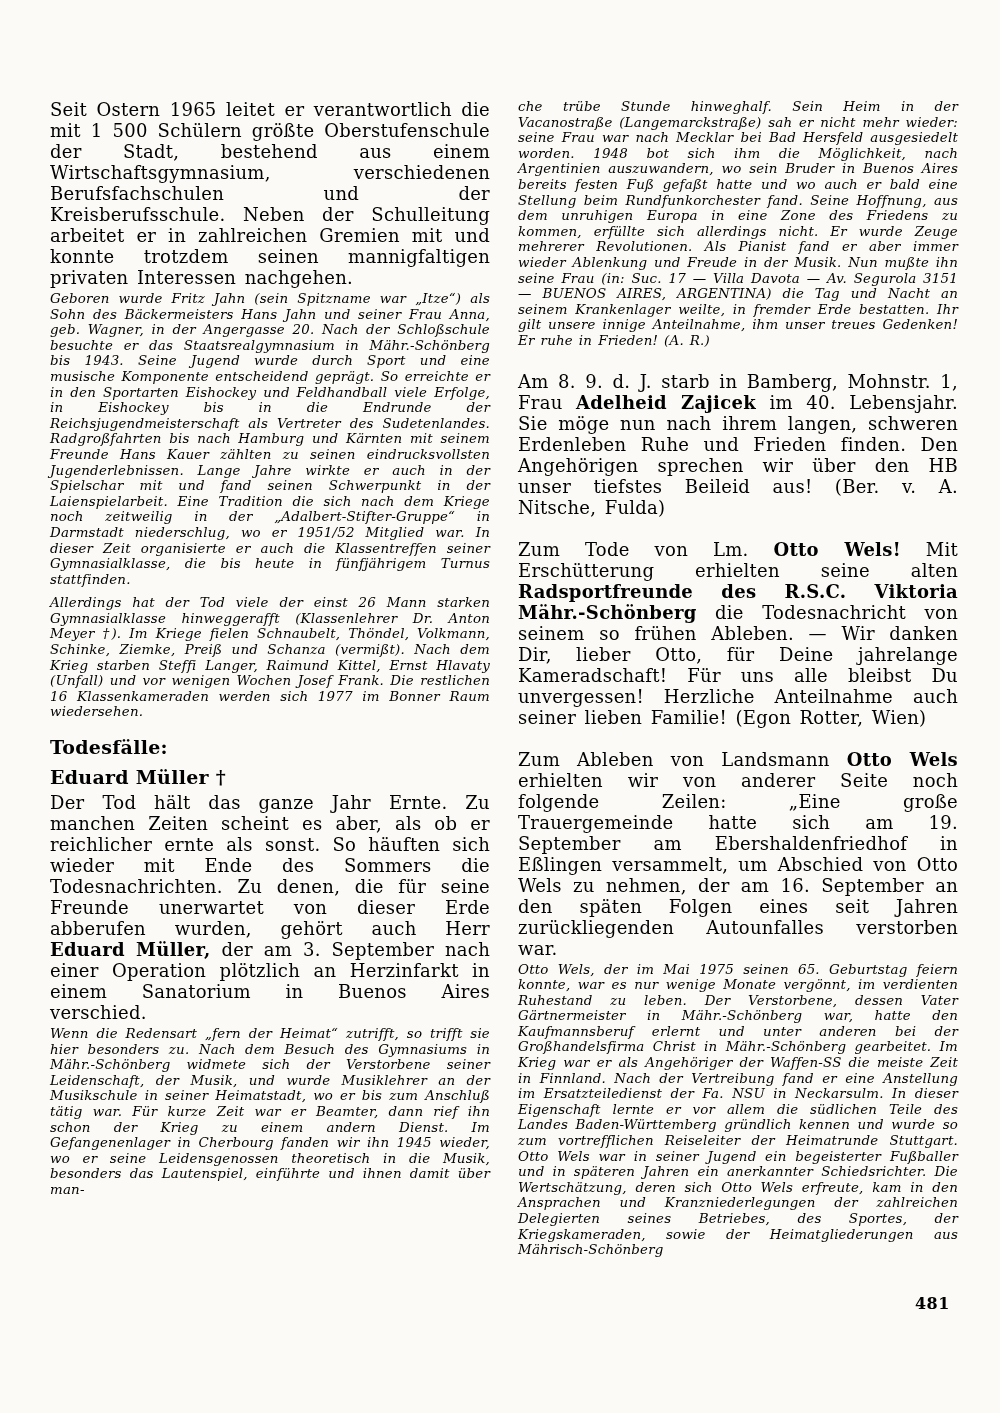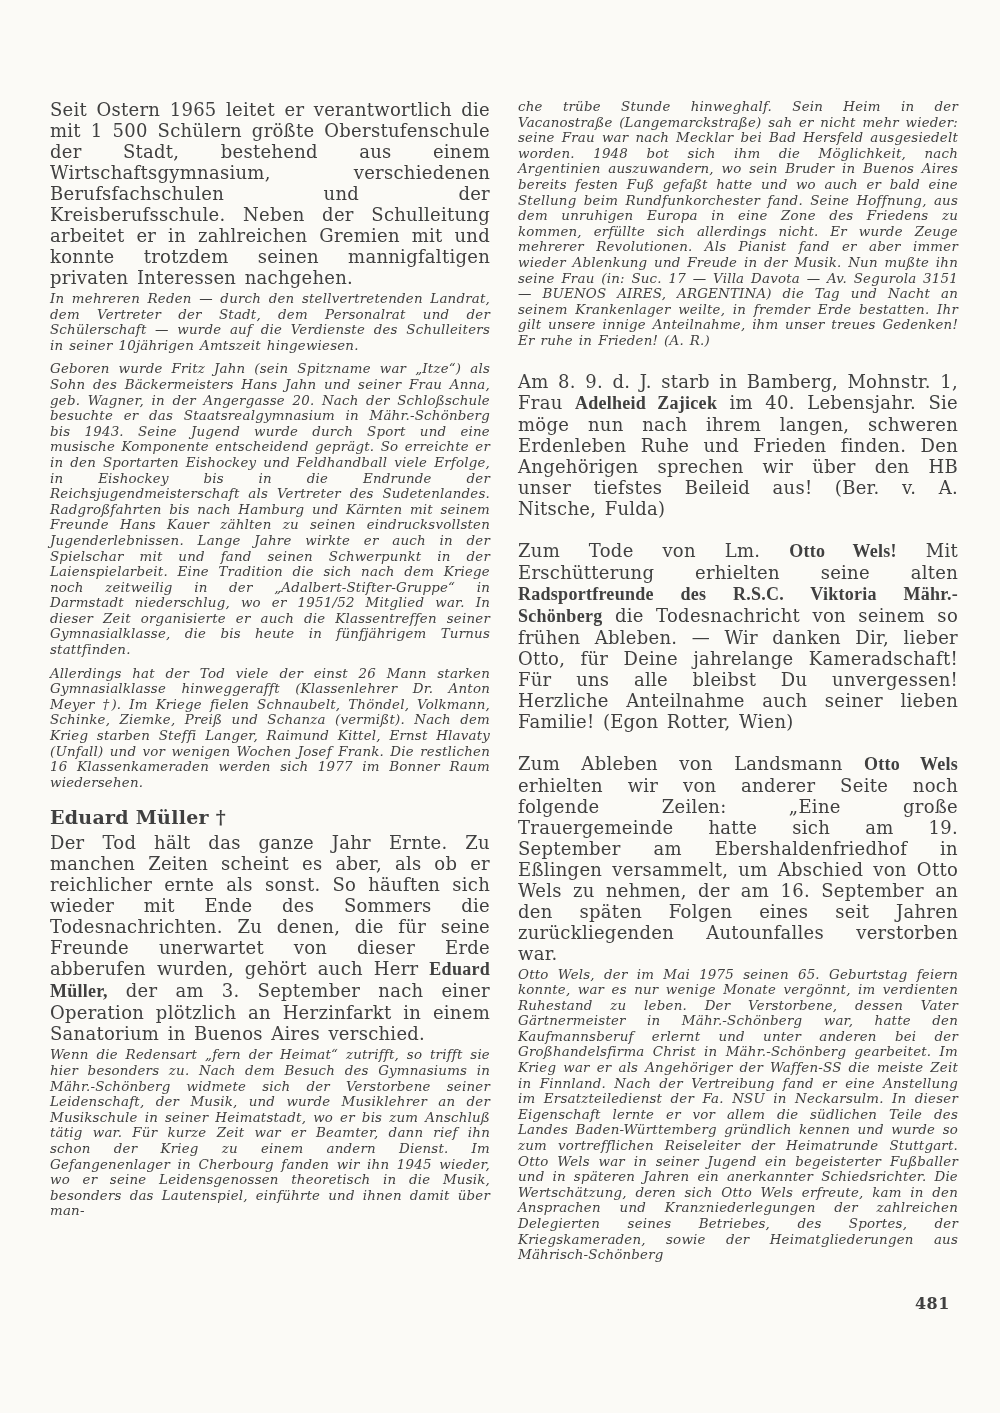--- a/index.html
+++ b/index.html
@@ -7,21 +7,21 @@
     width: 1000px;
     height: 1413px;
     background: #f2f1ed;
     font-family: "DejaVu Serif", "Liberation Serif", serif;
   }
   .page {
     position: relative;
     width: 1000px;
     height: 1413px;
     background: #fbfaf6;
-    color: #404040;
+    color: #000000;
     overflow: hidden;
   }
   .columns {
     position: absolute;
     left: 50px;
     top: 99px;
     display: flex;
     gap: 28px;
   }
   .col {
@@ -43,48 +43,48 @@
     line-height: 15.6px;
     word-spacing: 1.5px;
     font-style: italic;
   }
   .blk-heading {
     font-size: 19px;
     line-height: 22px;
     font-weight: 700;
     text-align: left;
   }
-  .b { font-weight: 700; font-family: Liberation Serif, serif; }
+  .b { font-weight: 700; }
   
   .blk-large + .blk-small   { margin-top: 3px; }
   .blk-small + .blk-small   { margin-top: 8px; }
   .blk-small + .blk-large   { margin-top: 22px; }
   .blk-large + .blk-large   { margin-top: 21px; }
   .blk-small + .blk-heading { margin-top: 16px; }
-  .blk-heading + .blk-heading { margin-top: 16px; }
+  .blk-heading + .blk-heading { margin-top: 8px; }
   .blk-heading + .blk-large { margin-top: 4px; }
   .page-number {
     position: absolute;
     top: 1294px;
     left: 915px;
     font-size: 16px;
     font-weight: 700;
     letter-spacing: 0.03em;
   }
 </style>
 </head>
 <body>
 
 <div class="page">
   <div class="columns">
     <div class="col" id="col-left">
         <p class="blk blk-large"><span>Seit Ostern 1965 leitet er verantwortlich die mit 1 500 Schülern größte Oberstufenschule der Stadt, bestehend aus einem Wirtschaftsgymnasium, verschiedenen Berufsfachschulen und der Kreisberufsschule. Neben der Schulleitung arbeitet er in zahlreichen Gremien mit und konnte trotzdem seinen mannigfaltigen privaten Interessen nachgehen.</span></p>
-        <p class="blk blk-small"><span>In mehreren Reden — durch den stellvertretenden Landrat, dem Vertreter der Stadt, dem Personalrat und der Schülerschaft — wurde auf die Verdienste des Schulleiters in seiner 10jährigen Amtszeit hingewiesen.</span></p>
         <p class="blk blk-small"><span>Geboren wurde Fritz Jahn (sein Spitzname war „Itze“) als Sohn des Bäckermeisters Hans Jahn und seiner Frau Anna, geb. Wagner, in der Angergasse 20. Nach der Schloßschule besuchte er das Staatsrealgymnasium in Mähr.-Schönberg bis 1943. Seine Jugend wurde durch Sport und eine musische Komponente entscheidend geprägt. So erreichte er in den Sportarten Eishockey und Feldhandball viele Erfolge, in Eishockey bis in die Endrunde der Reichsjugendmeisterschaft als Vertreter des Sudetenlandes. Radgroßfahrten bis nach Hamburg und Kärnten mit seinem Freunde Hans Kauer zählten zu seinen eindrucksvollsten Jugenderlebnissen. Lange Jahre wirkte er auch in der Spielschar mit und fand seinen Schwerpunkt in der Laienspielarbeit. Eine Tradition die sich nach dem Kriege noch zeitweilig in der „Adalbert-Stifter-Gruppe“ in Darmstadt niederschlug, wo er 1951/52 Mitglied war. In dieser Zeit organisierte er auch die Klassentreffen seiner Gymnasialklasse, die bis heute in fünfjährigem Turnus stattfinden.</span></p>
         <p class="blk blk-small"><span>Allerdings hat der Tod viele der einst 26 Mann starken Gymnasialklasse hinweggerafft (Klassenlehrer Dr. Anton Meyer †). Im Kriege fielen Schnaubelt, Thöndel, Volkmann, Schinke, Ziemke, Preiß und Schanza (vermißt). Nach dem Krieg starben Steffi Langer, Raimund Kittel, Ernst Hlavaty (Unfall) und vor wenigen Wochen Josef Frank. Die restlichen 16 Klassenkameraden werden sich 1977 im Bonner Raum wiedersehen.</span></p>
+        <p class="blk blk-heading"><span>Todesfälle:</span></p>
         <p class="blk blk-heading"><span>Eduard Müller †</span></p>
         <p class="blk blk-large"><span>Der Tod hält das ganze Jahr Ernte. Zu manchen Zeiten scheint es aber, als ob er reichlicher ernte als sonst. So häuften sich wieder mit Ende des Sommers die Todesnachrichten. Zu denen, die für seine Freunde unerwartet von dieser Erde abberufen wurden, gehört auch Herr </span><span class="b">Eduard Müller,</span><span> der am 3. September nach einer Operation plötzlich an Herzinfarkt in einem Sanatorium in Buenos Aires verschied.</span></p>
         <p class="blk blk-small"><span>Wenn die Redensart „fern der Heimat“ zutrifft, so trifft sie hier besonders zu. Nach dem Besuch des Gymnasiums in Mähr.-Schönberg widmete sich der Verstorbene seiner Leidenschaft, der Musik, und wurde Musiklehrer an der Musikschule in seiner Heimatstadt, wo er bis zum Anschluß tätig war. Für kurze Zeit war er Beamter, dann rief ihn schon der Krieg zu einem andern Dienst. Im Gefangenenlager in Cherbourg fanden wir ihn 1945 wieder, wo er seine Leidensgenossen theoretisch in die Musik, besonders das Lautenspiel, einführte und ihnen damit über man-</span></p>
       </div>
     <div class="col" id="col-right">
         <p class="blk blk-small"><span>che trübe Stunde hinweghalf. Sein Heim in der Vacanostraße (Langemarckstraße) sah er nicht mehr wieder: seine Frau war nach Mecklar bei Bad Hersfeld ausgesiedelt worden. 1948 bot sich ihm die Möglichkeit, nach Argentinien auszuwandern, wo sein Bruder in Buenos Aires bereits festen Fuß gefaßt hatte und wo auch er bald eine Stellung beim Rundfunkorchester fand. Seine Hoffnung, aus dem unruhigen Europa in eine Zone des Friedens zu kommen, erfüllte sich allerdings nicht. Er wurde Zeuge mehrerer Revolutionen. Als Pianist fand er aber immer wieder Ablenkung und Freude in der Musik. Nun mußte ihn seine Frau (in: Suc. 17 — Villa Davota — Av. Segurola 3151 — BUENOS AIRES, ARGENTINA) die Tag und Nacht an seinem Krankenlager weilte, in fremder Erde bestatten. Ihr gilt unsere innige Anteilnahme, ihm unser treues Gedenken! Er ruhe in Frieden! (A. R.)</span></p>
         <p class="blk blk-large"><span>Am 8. 9. d. J. starb in Bamberg, Mohnstr. 1, Frau </span><span class="b">Adelheid Zajicek</span><span> im 40. Lebensjahr. Sie möge nun nach ihrem langen, schweren Erdenleben Ruhe und Frieden finden. Den Angehörigen sprechen wir über den HB unser tiefstes Beileid aus! (Ber. v. A. Nitsche, Fulda)</span></p>
         <p class="blk blk-large"><span>Zum Tode von Lm. </span><span class="b">Otto Wels!</span><span> Mit Erschütterung erhielten seine alten </span><span class="b">Radsportfreunde des R.S.C. Viktoria Mähr.-Schönberg</span><span> die Todesnachricht von seinem so frühen Ableben. — Wir danken Dir, lieber Otto, für Deine jahrelange Kameradschaft! Für uns alle bleibst Du unvergessen! Herzliche Anteilnahme auch seiner lieben Familie! (Egon Rotter, Wien)</span></p>
         <p class="blk blk-large"><span>Zum Ableben von Landsmann </span><span class="b">Otto Wels</span><span> erhielten wir von anderer Seite noch folgende Zeilen: „Eine große Trauergemeinde hatte sich am 19. September am Ebershaldenfriedhof in Eßlingen versammelt, um Abschied von Otto Wels zu nehmen, der am 16. September an den späten Folgen eines seit Jahren zurückliegenden Autounfalles verstorben war.</span></p>
         <p class="blk blk-small"><span>Otto Wels, der im Mai 1975 seinen 65. Geburtstag feiern konnte, war es nur wenige Monate vergönnt, im verdienten Ruhestand zu leben. Der Verstorbene, dessen Vater Gärtnermeister in Mähr.-Schönberg war, hatte den Kaufmannsberuf erlernt und unter anderen bei der Großhandelsfirma Christ in Mähr.-Schönberg gearbeitet. Im Krieg war er als Angehöriger der Waffen-SS die meiste Zeit in Finnland. Nach der Vertreibung fand er eine Anstellung im Ersatzteiledienst der Fa. NSU in Neckarsulm. In dieser Eigenschaft lernte er vor allem die südlichen Teile des Landes Baden-Württemberg gründlich kennen und wurde so zum vortrefflichen Reiseleiter der Heimatrunde Stuttgart. Otto Wels war in seiner Jugend ein begeisterter Fußballer und in späteren Jahren ein anerkannter Schiedsrichter. Die Wertschätzung, deren sich Otto Wels erfreute, kam in den Ansprachen und Kranzniederlegungen der zahlreichen Delegierten seines Betriebes, des Sportes, der Kriegskameraden, sowie der Heimatgliederungen aus Mährisch-Schönberg</span></p>

